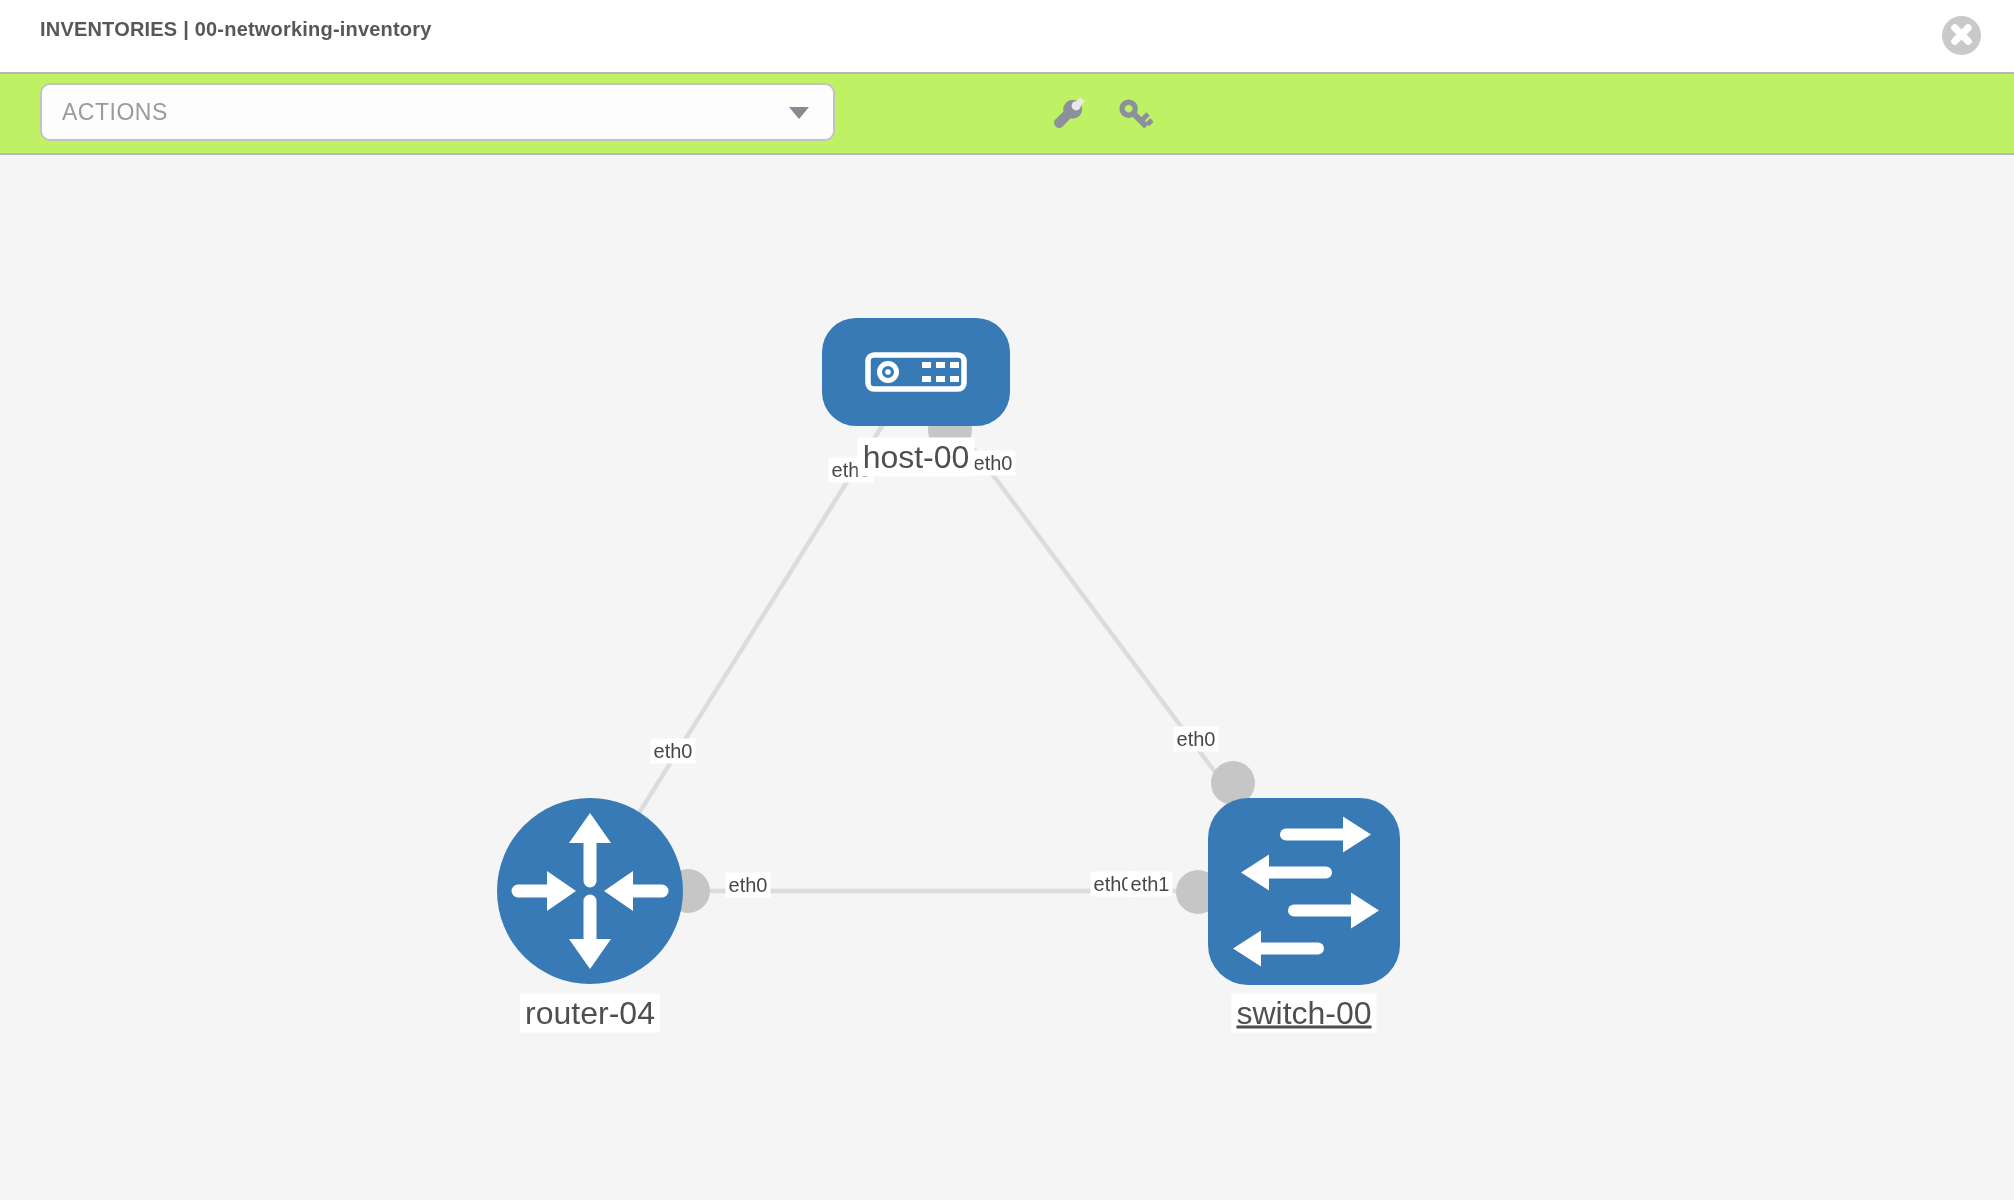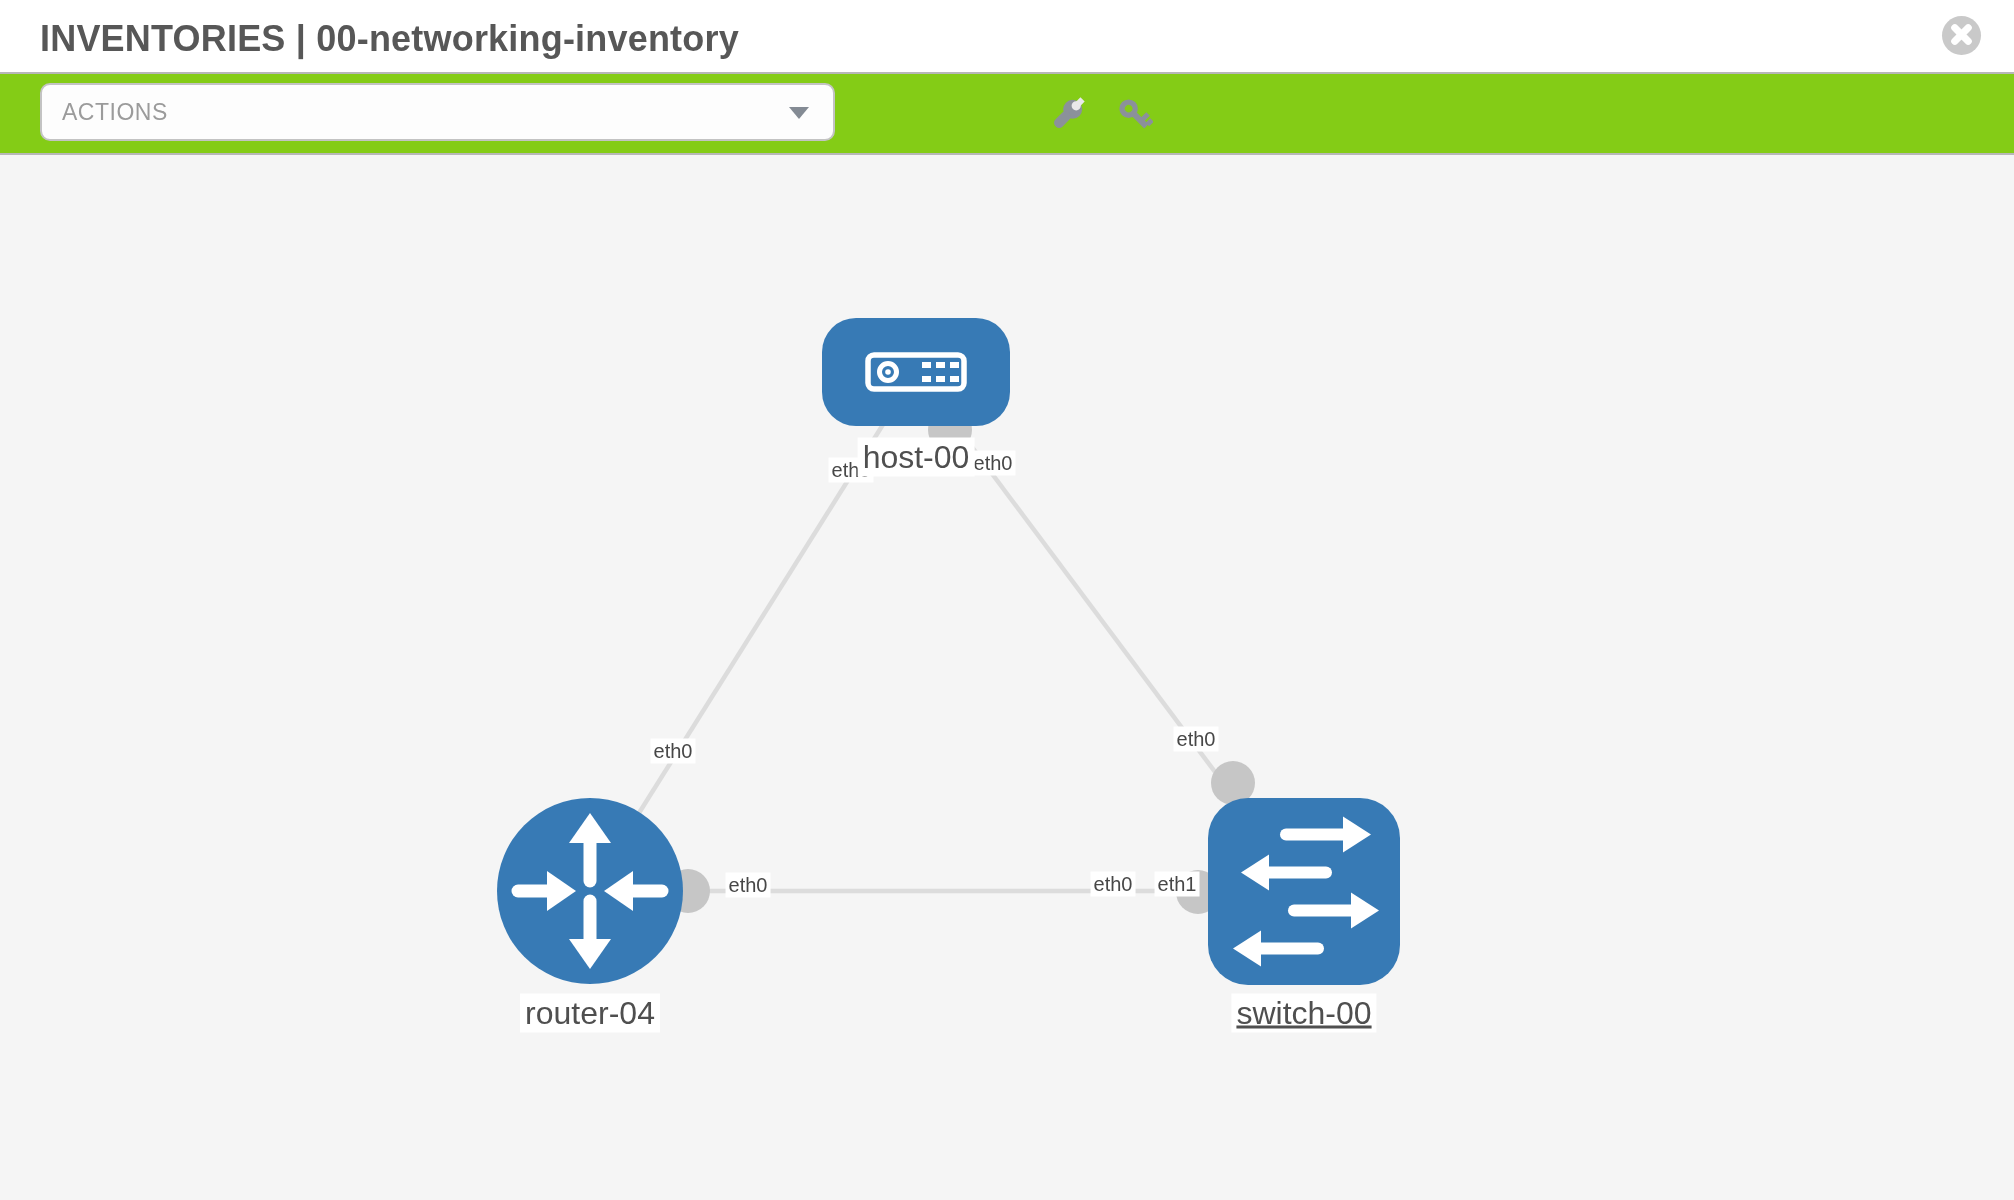--- a/index.html
+++ b/index.html
@@ -1,28 +1,28 @@
 <!DOCTYPE html>
 <html><head>
 <meta charset="utf-8">
 <style>
   * { box-sizing: border-box; margin: 0; padding: 0; }
   html, body { width: 2014px; height: 1200px; overflow: hidden; background: #fff;
     font-family: "Liberation Sans", sans-serif; }
 
   
   .header { position: absolute; left: 0; top: 0; width: 2014px; height: 72px; background: #fff; }
-  .header-title { position: absolute; left: 40px; top: 18px; font-size: 36px; font-weight: bold;
+  .header-title { position: absolute; left: 40px; top: 18px; font-size: 20px; font-weight: bold;
     color: #575757; letter-spacing: 0.2px; }
   .close-btn { position: absolute; left: 1942px; top: 16px; width: 39px; height: 39px;
     border-radius: 50%; background: #c9c9c9; border: none; cursor: pointer; }
 
   
   .toolbar { position: absolute; left: 0; top: 72px; width: 2014px; height: 83px;
-    background: #84cc16; border-top: 2px solid #b7b7b7; border-bottom: 2px solid #b7b7b7; }
+    background: #bef264; border-top: 2px solid #b7b7b7; border-bottom: 2px solid #b7b7b7; }
   .combo { position: absolute; top: 9px; height: 58px; background: #fdfdfd;
     border: 2px solid #c3c3c3; border-radius: 10px; display: flex; align-items: center; }
   .combo-actions { left: 40px; width: 795px; }
   .combo-search { left: 1124px; width: 856px; }
   .combo-text { margin-left: 20px; font-size: 23px; color: #9b9b9b; letter-spacing: 0.5px; }
   .caret { position: absolute; right: 24px; top: 50%; margin-top: -5px; width: 0; height: 0;
     border-left: 10px solid transparent; border-right: 10px solid transparent;
     border-top: 12px solid #848b94; }
   .tool-icon-btn { position: absolute; top: 23px; width: 36px; height: 36px; background: none;
     border: none; cursor: pointer; }
@@ -127,17 +127,17 @@
         </g>
       </g>
     </svg>
 
   <div class="if-label" style="left: 851px; top: 315px;">eth0</div>
     <div class="if-label" style="left: 993px; top: 308px;">eth0</div>
     <div class="if-label" style="left: 673px; top: 596px;">eth0</div>
     <div class="if-label" style="left: 1196px; top: 584px;">eth0</div>
     <div class="if-label" style="left: 748px; top: 730px;">eth0</div>
     <div class="if-label" style="left: 1113px; top: 729px;">eth0</div>
-    <div class="if-label" style="left: 1177px; top: 729px;">eth1</div>
+    <div class="if-label" style="left: 1150px; top: 729px;">eth1</div>
     <div class="node-label" style="left: 916px; top: 302px;">host-00</div>
     <div class="node-label" style="left: 590px; top: 858px;">router-04</div>
     <div class="node-label" style="left: 1304px; top: 858px; text-decoration: underline;">switch-00</div>
 </div>
 
 </body></html>

